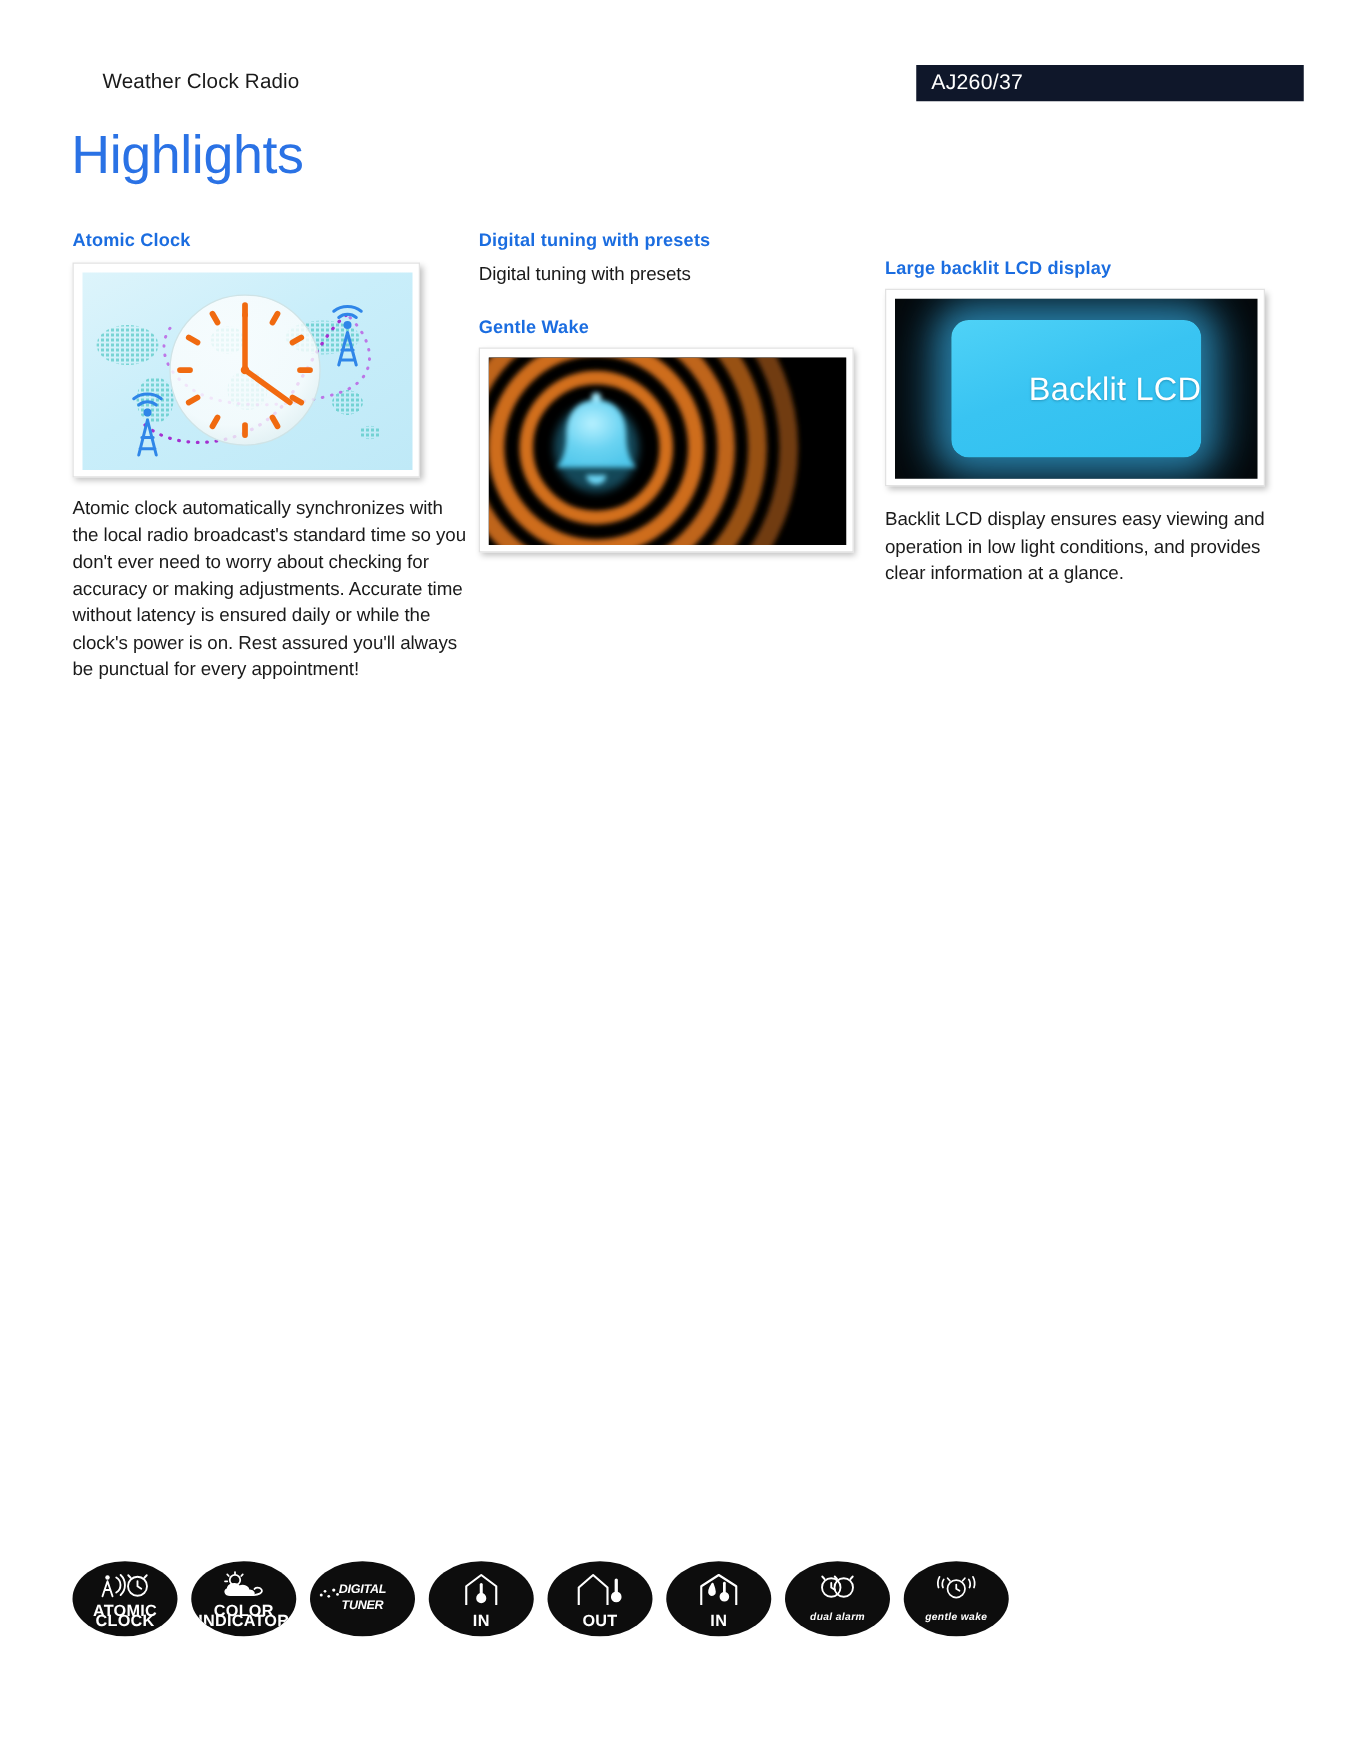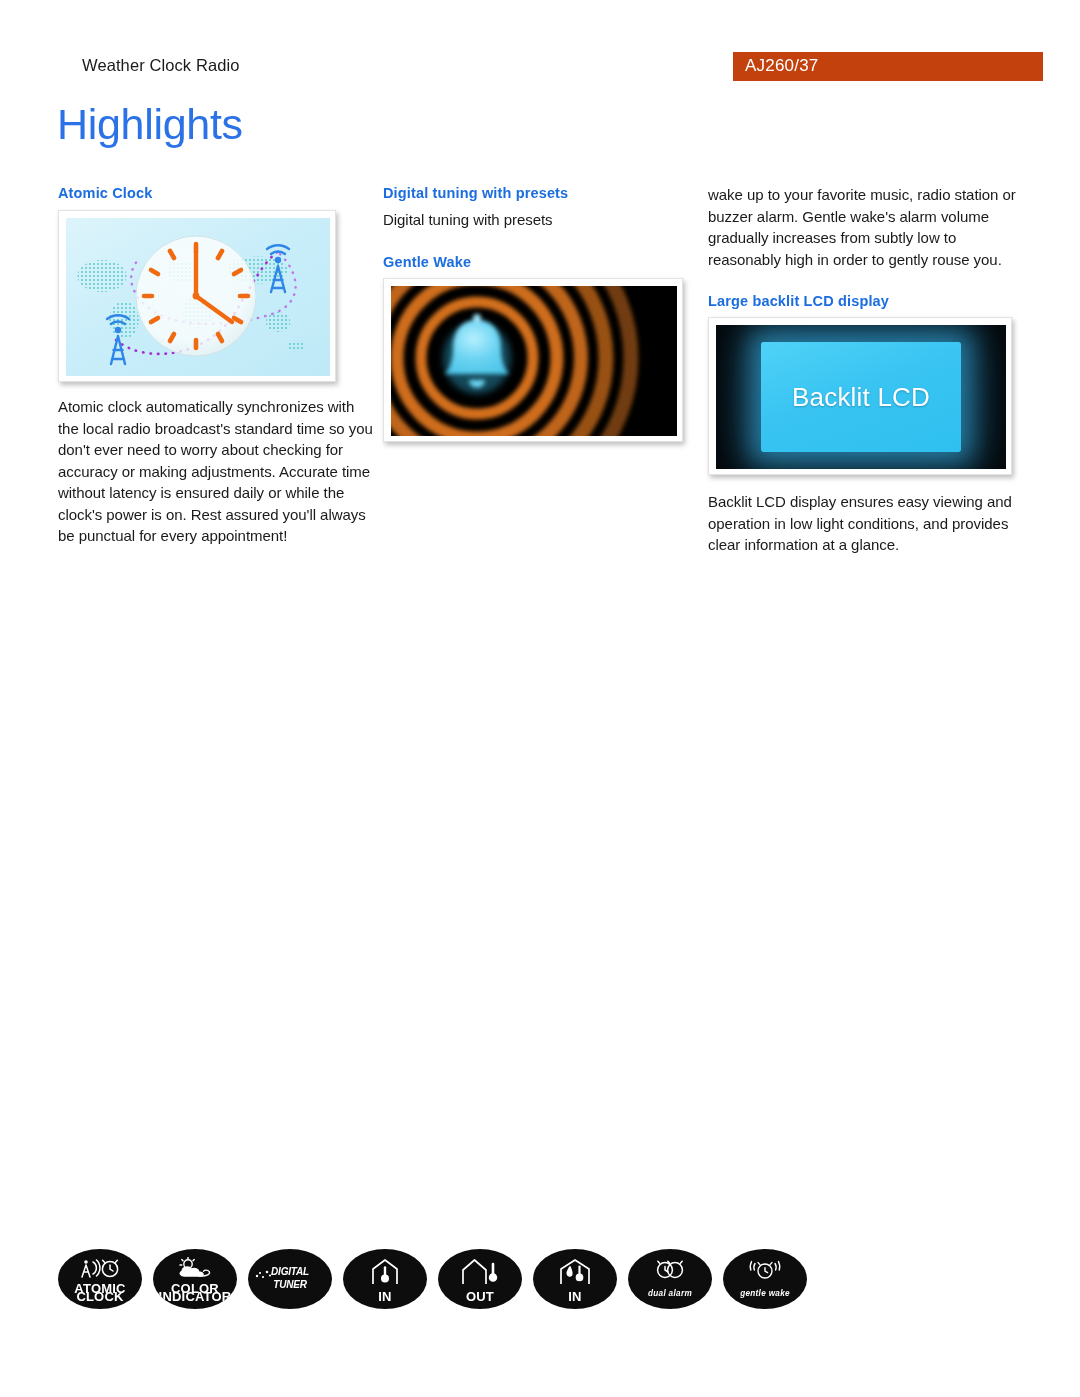--- a/index.html
+++ b/index.html
@@ -32,21 +32,21 @@
     letter-spacing: .1px;
     color: #1a1a1a;
     white-space: nowrap;
   }
   .model-bar {
     position: absolute;
     left: 710px;
     top: 52px;
     width: 310px;
     height: 29px;
-    background: #c2410c;
+    background: #0f172a;
   }
   .model-bar-label {
     position: absolute;
     left: 12px;
     top: 4px;
     font-size: 17px;
     color: #ffffff;
     letter-spacing: .2px;
     white-space: nowrap;
   }
@@ -171,27 +171,27 @@
     position: absolute;
     left: 7px; top: 7px;
     width: 290px; height: 144px;
     background: #040404;
     overflow: hidden;
   }
   .lcd-screen {
     position: absolute;
     left: 45px; top: 17px;
     width: 200px; height: 110px;
-    border-radius: 2px;
+    border-radius: 14px;
     background: linear-gradient(160deg,#4fd2f7 0%, #39c4f2 45%, #2fc0ef 100%);
     box-shadow: 0 0 26px 12px rgba(60,190,245,.55),
                 0 0 60px 22px rgba(40,160,230,.30);
     display: flex;
     align-items: center;
-    justify-content: center;
+    justify-content: flex-end;
   }
   .lcd-text {
     font-size: 26px;
     color: #ffffff;
     letter-spacing: .2px;
     text-shadow: 0 1px 2px rgba(0,60,90,.35);
   }
 
   
   .badge-row {
@@ -364,21 +364,20 @@
             <rect x="82" y="28" width="8" height="8" rx="4" fill="#9ee6fb"></rect>
             <path d="M 78 94 C 78 104 94 104 94 94 Z" fill="#6ad3f2"></path>
           </g>
         </svg>
       </div>
     </div>
 
   </div>
 
   <div class="col col-3">
-    <div class="body-text">wake up to your favorite music, radio station or buzzer alarm. Gentle wake's alarm volume gradually increases from subtly low to reasonably high in order to gently rouse you.</div>
 
     <div class="feat-head spaced">Large backlit LCD display</div>
 
     <div class="img-frame lcd-frame">
       <div class="lcd-art">
         <div class="lcd-screen">
           <span class="lcd-text">Backlit LCD</span>
         </div>
       </div>
     </div>

